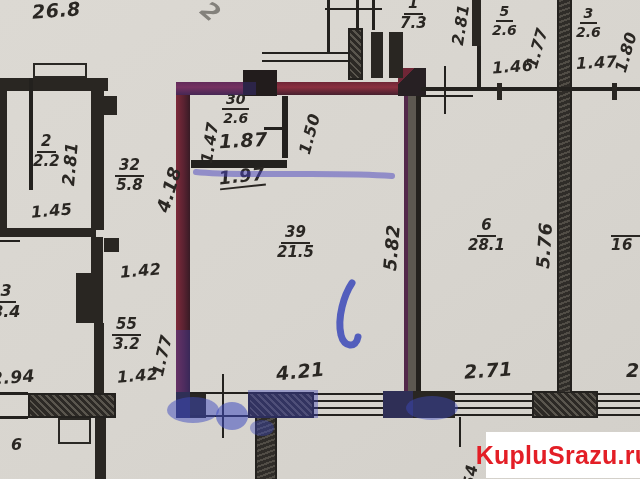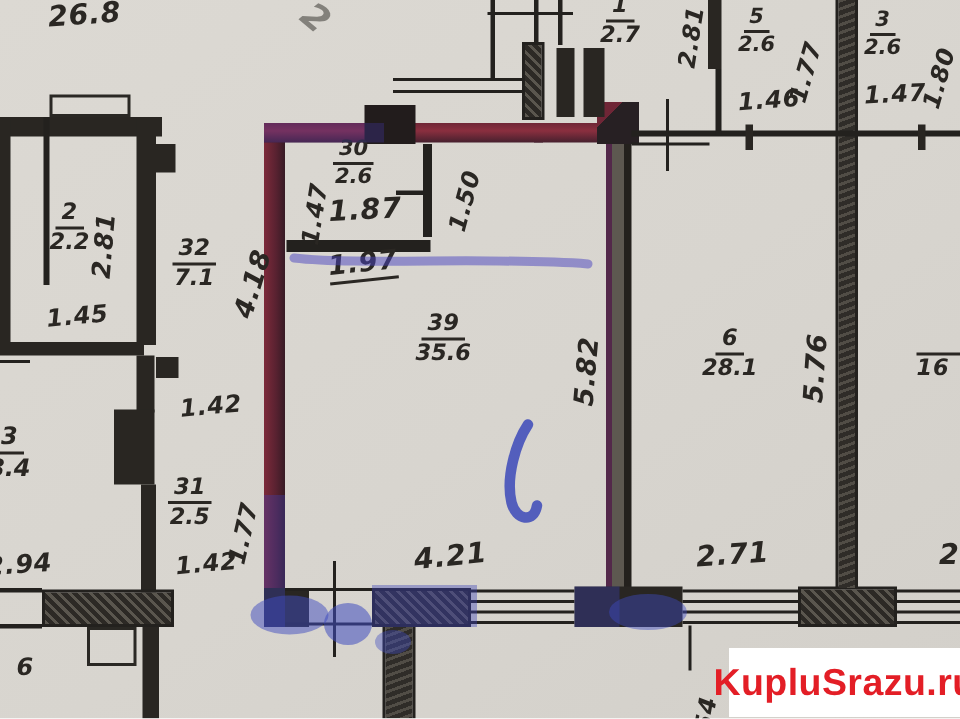--- a/index.html
+++ b/index.html
@@ -118,51 +118,51 @@
 
   <div class="frac" style="left:-8px;top:283px;font-size:16px;">
     <span class="n">3</span>
     <span class="d">8.4</span>
   </div>
   <div class="hw" style="left:-9px;top:369px;font-size:17px;transform:rotate(-4deg);">2.94</div>
   <div class="hw" style="left:11px;top:437px;font-size:16px;">6</div>
 
   <div class="hw" style="left:120px;top:263px;font-size:16px;transform:rotate(-5deg);">1.42</div>
   <div class="frac" style="left:112px;top:317px;font-size:15px;">
-    <span class="n">31</span>
-    <span class="d">2.5</span>
+    <span class="n">55</span>
+    <span class="d">3.2</span>
   </div>
   <div class="hw rot" style="left:150px;top:374px;font-size:16px;transform:rotate(-77deg);">1.77</div>
   <div class="hw" style="left:117px;top:368px;font-size:16px;transform:rotate(-5deg);">1.42</div>
 
   <div class="frac" style="left:115px;top:158px;font-size:15px;">
     <span class="n">32</span>
-    <span class="d">7.1</span>
+    <span class="d">5.8</span>
   </div>
   <div class="hw rot" style="left:154px;top:209px;font-size:18px;transform:rotate(-73deg);">4.18</div>
 
   <div class="frac" style="left:222px;top:92px;font-size:14px;">
     <span class="n">30</span>
     <span class="d">2.6</span>
   </div>
   <div class="hw" style="left:219px;top:131px;font-size:19px;transform:rotate(-3deg);">1.87</div>
   <div class="hw rot" style="left:199px;top:162px;font-size:16px;transform:rotate(-81deg);">1.47</div>
   <div class="hw rot" style="left:297px;top:152px;font-size:16px;transform:rotate(-75deg);">1.50</div>
   <div class="hw ul" style="left:219px;top:167px;font-size:18px;transform:rotate(-6deg);">1.97</div>
 
-  <div class="frac" style="left:277px;top:208px;font-size:15px;">
+  <div class="frac" style="left:277px;top:225px;font-size:15px;">
     <span class="n">39</span>
-    <span class="d">35.6</span>
+    <span class="d">21.5</span>
   </div>
   <div class="hw rot" style="left:381px;top:270px;font-size:18px;transform:rotate(-85deg);">5.82</div>
   <div class="hw" style="left:276px;top:362px;font-size:19px;transform:rotate(-6deg);">4.21</div>
 
   <div class="frac" style="left:400px;top:-4px;font-size:15px;">
     <span class="n">1</span>
-    <span class="d">2.7</span>
+    <span class="d">7.3</span>
   </div>
   <div class="hw rot" style="left:450px;top:44px;font-size:16px;transform:rotate(-81deg);">2.81</div>
 
   <div class="frac" style="left:492px;top:4px;font-size:14px;">
     <span class="n">5</span>
     <span class="d">2.6</span>
   </div>
   <div class="hw rot" style="left:524px;top:66px;font-size:16px;transform:rotate(-74deg);">1.77</div>
   <div class="hw" style="left:492px;top:59px;font-size:16px;transform:rotate(-4deg);">1.46</div>
 

